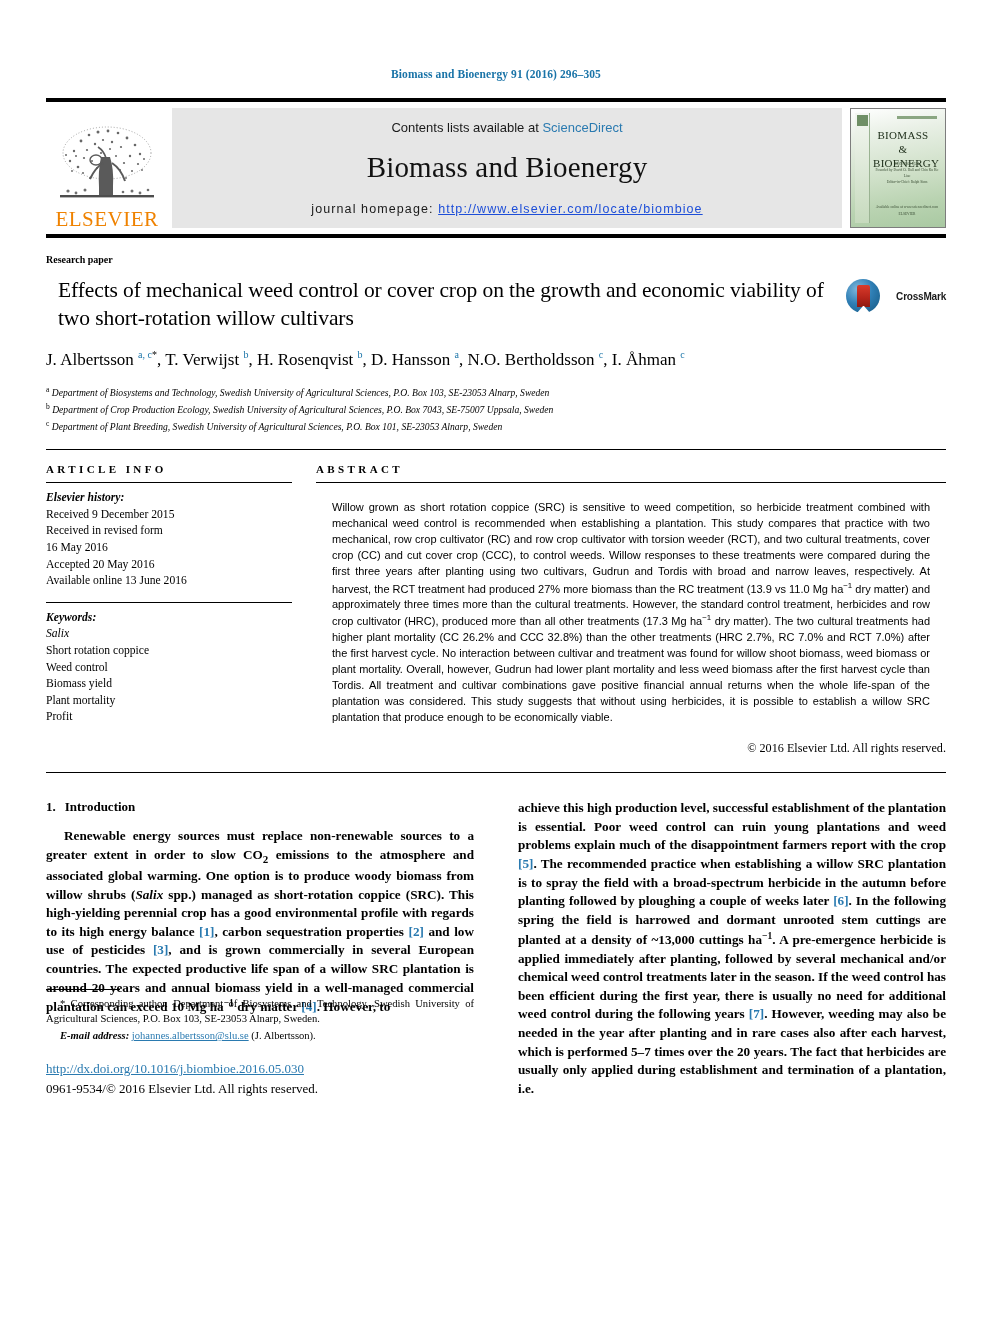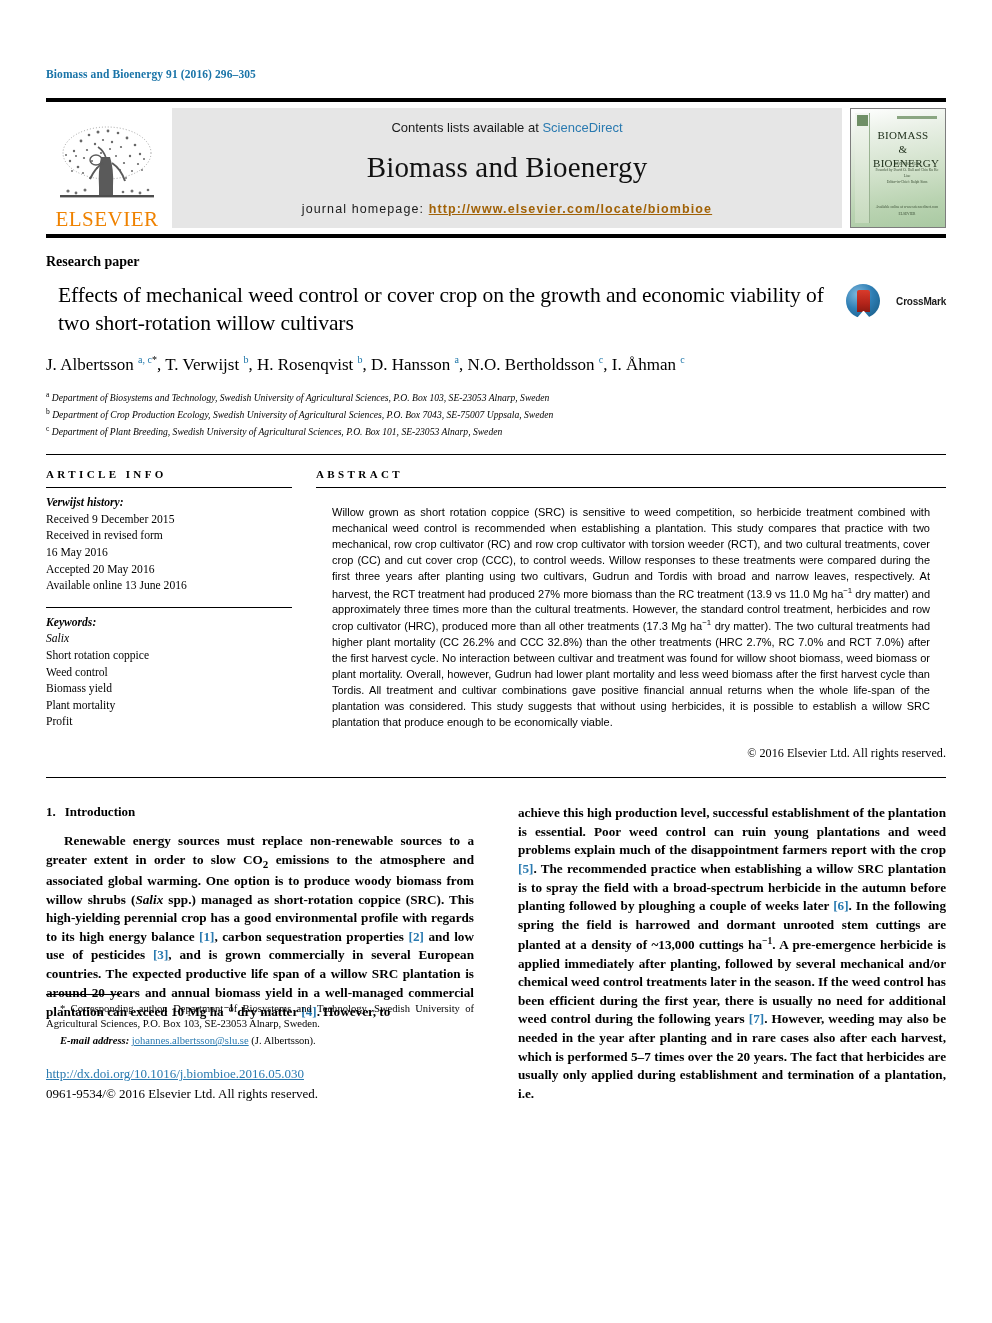--- a/index.html
+++ b/index.html
@@ -18,20 +18,21 @@
   .page {
     position: relative;
     width: 992px;
     height: 1323px;
     box-sizing: border-box;
     padding: 0 46px;
   }
 
   
   .running-head {
+    text-align: center;
     color: #1a74a8;
     font-weight: bold;
     font-size: 11.5px;
     letter-spacing: 0.1px;
     padding-top: 68px;
   }
 
   
   .masthead {
     margin-top: 18px;
@@ -86,21 +87,21 @@
     color: #111;
     margin-bottom: 18px;
     letter-spacing: 0.2px;
   }
   .homepage-line {
     font-family: "Liberation Sans", sans-serif;
     font-size: 12.5px;
     color: #1a1a1a;
     letter-spacing: 1.1px;
   }
-  .homepage-url { color: #a16207; font-weight: bold; }
+  .homepage-url { color: #1d4ed8; }
   .cover-thumb {
     flex: 0 0 96px;
     width: 96px;
     margin: 6px 0 6px 0;
     border: 1px solid #7d7d7d;
     background: linear-gradient(170deg, #ffffff 0%, #e9f0e6 22%, #cfe0c8 55%, #b9d3b1 78%, #a9c9a2 100%);
     position: relative;
     box-sizing: border-box;
     overflow: hidden;
   }
@@ -131,21 +132,21 @@
     text-align:center; font-size:3.6px; line-height:1.7; color:#3c4f36;
   }
   .cover-bottom {
     position:absolute; left:24px; right:6px; bottom:10px;
     text-align:center; font-size:3.6px; line-height:1.8; color:#3c4f36;
   }
 
   
   .article-type {
     font-family: "Liberation Serif", serif;
-    font-size: 14px;
+    font-size: 10px;
     font-weight: bold;
     margin-top: 16px;
     margin-bottom: 12px;
   }
   .title-row {
     display: flex;
     align-items: flex-start;
   }
   .title-block { flex: 1 1 auto; padding-right: 14px; }
   h1.paper-title {
@@ -425,21 +426,21 @@
       <div><sup>a</sup> Department of Biosystems and Technology, Swedish University of Agricultural Sciences, P.O. Box 103, SE-23053 Alnarp, Sweden</div>
       <div><sup>b</sup> Department of Crop Production Ecology, Swedish University of Agricultural Sciences, P.O. Box 7043, SE-75007 Uppsala, Sweden</div>
       <div><sup>c</sup> Department of Plant Breeding, Swedish University of Agricultural Sciences, P.O. Box 101, SE-23053 Alnarp, Sweden</div>
     </div>
 
   <div class="band">
     <div class="col-info">
       <div class="sec-head">ARTICLE INFO</div>
       <div class="rule"></div>
       <div class="info-group">
-        <div class="lbl">Verwijst history:</div>
+        <div class="lbl">Elsevier history:</div>
         <div id="history-lines">
             <div>Received 9 December 2015</div>
             <div>Received in revised form</div>
             <div>16 May 2016</div>
             <div>Accepted 20 May 2016</div>
             <div>Available online 13 June 2016</div>
           </div>
       </div>
       <div class="rule"></div>
       <div class="info-group">

